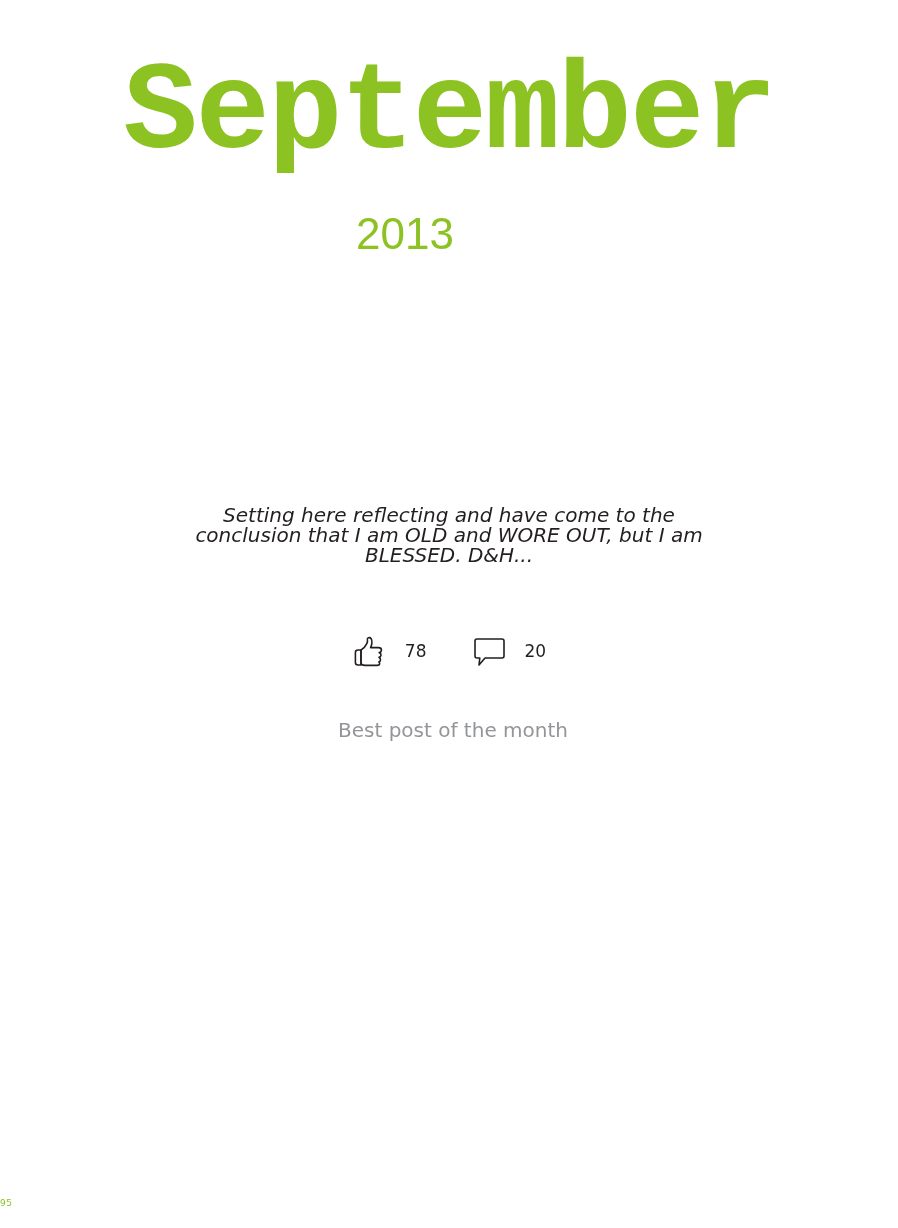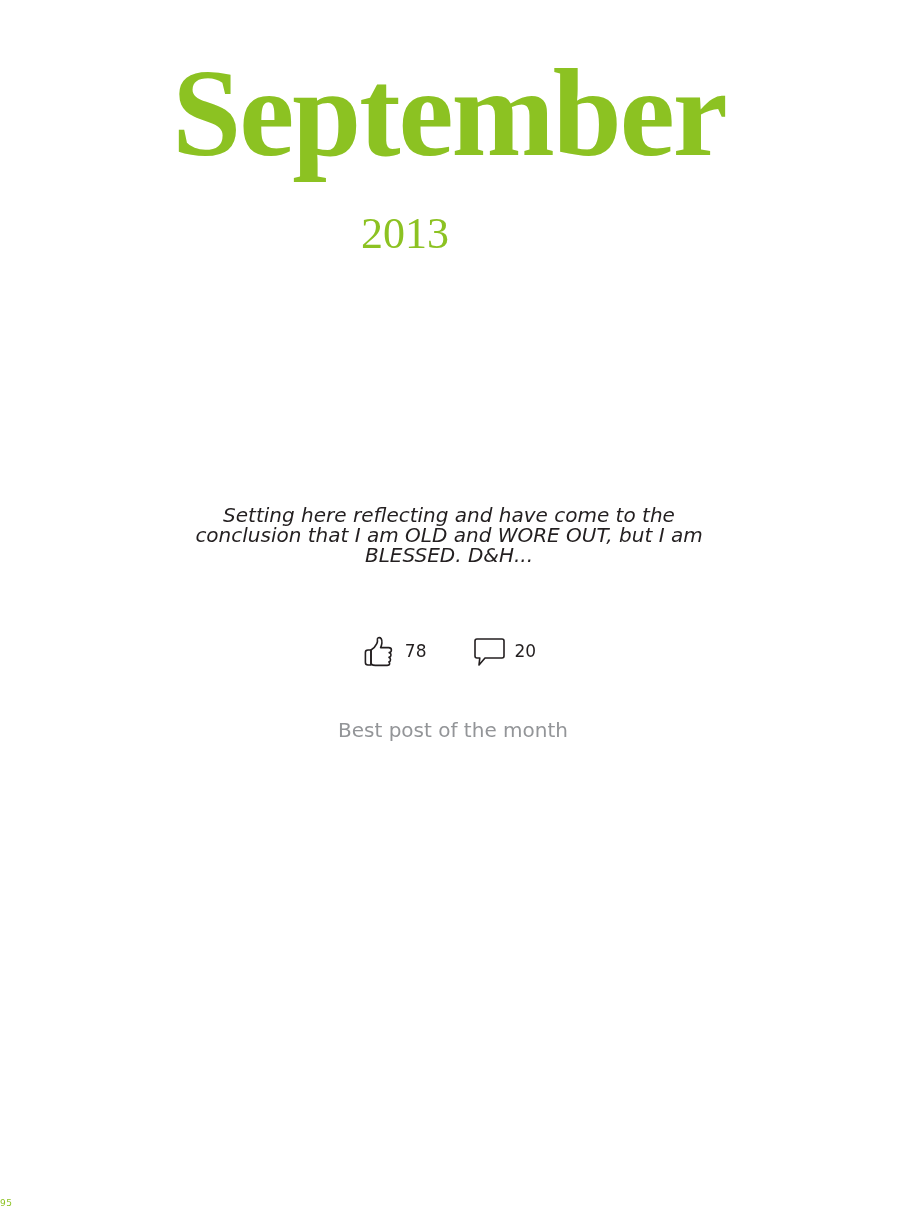--- a/index.html
+++ b/index.html
@@ -21,35 +21,35 @@
     box-sizing: border-box;
   }
 
   
   .month-title {
     position: absolute;
     top: 52px;
     left: 0;
     width: 898px;
     text-align: center;
-    font-family: Liberation Serif, serif;
+    font-family: Liberation Mono, monospace;
     font-weight: bold;
     font-size: 124px;
     line-height: 1.0;
     letter-spacing: -2px;
     color: #8cc222;
     white-space: nowrap;
   }
   .year-title {
     position: absolute;
     top: 212px;
     left: 0;
     width: 810px;
     text-align: center;
-    font-family: Liberation Serif, serif;
+    font-family: Liberation Sans, sans-serif;
     font-weight: normal;
     font-size: 44px;
     line-height: 1.0;
     color: #8cc222;
   }
 
   
   .post {
     position: absolute;
     top: 505px;
@@ -74,21 +74,21 @@
     left: 0;
     width: 898px;
     display: flex;
     justify-content: center;
     align-items: center;
     gap: 46px;
   }
   .reaction {
     display: flex;
     align-items: center;
-    gap: 9px;
+    gap: 19px;
   }
   .reaction .count {
     font-family: "DejaVu Sans", sans-serif;
     font-size: 17px;
     color: #231f20;
     line-height: 1;
     padding-bottom: 2px;
   }
   .icon-svg {
     display: block;

